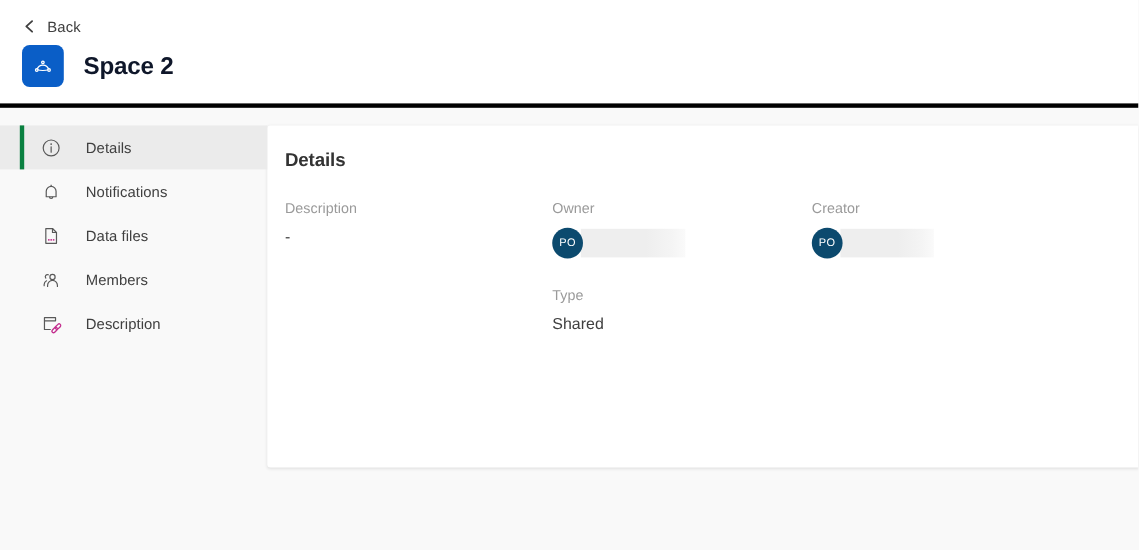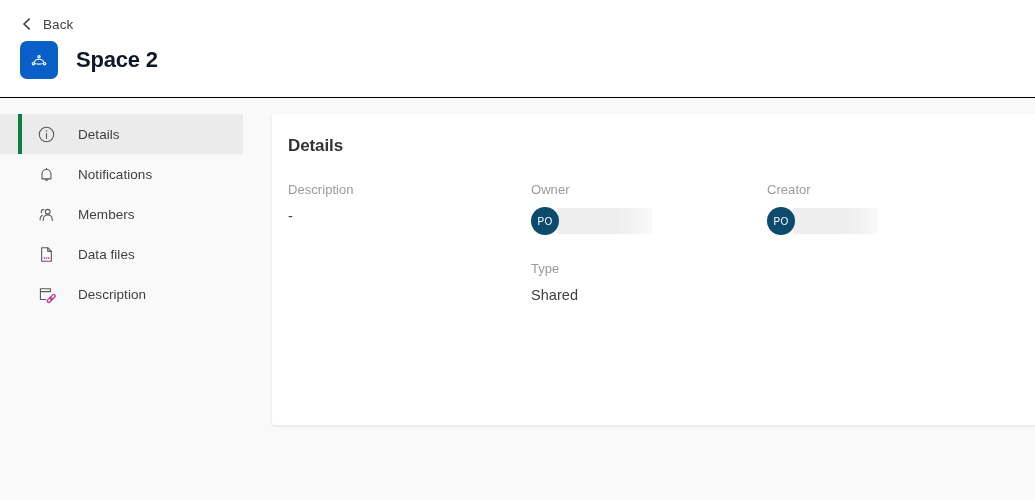--- a/index.html
+++ b/index.html
@@ -23,21 +23,21 @@
     display: flex;
     flex-direction: column;
     background: #f9f9f9;
   }
 
   
   .header {
     background: #ffffff;
     height: 98px;
     flex: 0 0 98px;
-    border-bottom: 1px solid #000000;
+    border-bottom: 4px solid #000000;
     padding: 0 20px;
     position: relative;
   }
 
   .back-row {
     display: flex;
     align-items: center;
     gap: 9px;
     height: 38px;
     padding-top: 10px;
@@ -84,21 +84,20 @@
     color: #0f172a;
     letter-spacing: -0.2px;
   }
 
   
   .body {
     flex: 1 1 auto;
     display: flex;
     min-height: 0;
     background: #f9f9f9;
-    gap: 29px;
   }
 
   
   .sidebar {
     width: 243px;
     flex: 0 0 243px;
     padding-top: 16px;
     background: #f9f9f9;
   }
 
@@ -276,41 +275,41 @@
             <path d="M10 3.2 V4.2"></path>
             <path d="M5.3 14.6 V9.4 a4.7 4.7 0 0 1 9.4 0 v5.2 z"></path>
             <path d="M8.4 14.6 a1.6 1.6 0 0 0 3.2 0"></path>
           </svg>
         </span>
         <span class="nav-label">Notifications</span>
       </div>
 
       <div class="nav-item">
         <span class="nav-icon">
-          <svg viewBox="0 0 20 20" width="19" height="19" fill="none" stroke="#595959" stroke-width="1.15" stroke-linecap="round">
-            <circle cx="11.3" cy="7.1" r="2.5"></circle>
-            <path d="M6.6 16.2 v-1.1 a4.7 4.7 0 0 1 9.4 0 v1.1"></path>
-            <path d="M7.3 5.1 a2 2 0 0 0 -2.4 3.1"></path>
-            <path d="M5.6 10.8 a4.1 4.1 0 0 0 -2.3 3.5 v1.2"></path>
-          </svg>
-        </span>
-        <span class="nav-label">Members</span>
-      </div>
-
-      <div class="nav-item">
-        <span class="nav-icon">
           <svg viewBox="0 0 20 20" width="19" height="19" fill="none" stroke="#595959" stroke-width="1.15" stroke-linejoin="round">
             <path d="M4.9 2.9 h6.4 l3.8 3.8 v10.4 h-10.2 z"></path>
             <path d="M11.3 2.9 v3.8 h3.8"></path>
             <rect x="7.0" y="13.0" width="1.5" height="1.5" fill="#c4308f" stroke="none"></rect>
             <rect x="9.3" y="13.0" width="1.5" height="1.5" fill="#c4308f" stroke="none"></rect>
             <rect x="11.6" y="13.0" width="1.5" height="1.5" fill="#c4308f" stroke="none"></rect>
           </svg>
         </span>
         <span class="nav-label">Data files</span>
+      </div>
+
+      <div class="nav-item">
+        <span class="nav-icon">
+          <svg viewBox="0 0 20 20" width="19" height="19" fill="none" stroke="#595959" stroke-width="1.15" stroke-linecap="round">
+            <circle cx="11.3" cy="7.1" r="2.5"></circle>
+            <path d="M6.6 16.2 v-1.1 a4.7 4.7 0 0 1 9.4 0 v1.1"></path>
+            <path d="M7.3 5.1 a2 2 0 0 0 -2.4 3.1"></path>
+            <path d="M5.6 10.8 a4.1 4.1 0 0 0 -2.3 3.5 v1.2"></path>
+          </svg>
+        </span>
+        <span class="nav-label">Members</span>
       </div>
 
       <div class="nav-item">
         <span class="nav-icon">
           <svg viewBox="0 0 20 20" width="19" height="19" fill="none" stroke="#595959" stroke-width="1.15" stroke-linejoin="round">
             <path d="M3.6 4.0 h10.6 v3.0 h-10.6 z"></path>
             <path d="M3.6 7.0 v8.3 h6.0"></path>
             <g stroke="#c4308f" stroke-width="1.3" stroke-linecap="round">
               <path d="M11.2 15.7 l2.1 -2.1 a1.55 1.55 0 0 1 2.2 2.2 l-2.1 2.1 a1.55 1.55 0 0 1 -2.2 -2.2 z"></path>
               <path d="M14.4 12.5 l2.1 -2.1 a1.55 1.55 0 0 1 2.2 2.2 l-2.1 2.1 a1.55 1.55 0 0 1 -2.2 -2.2 z"></path>

